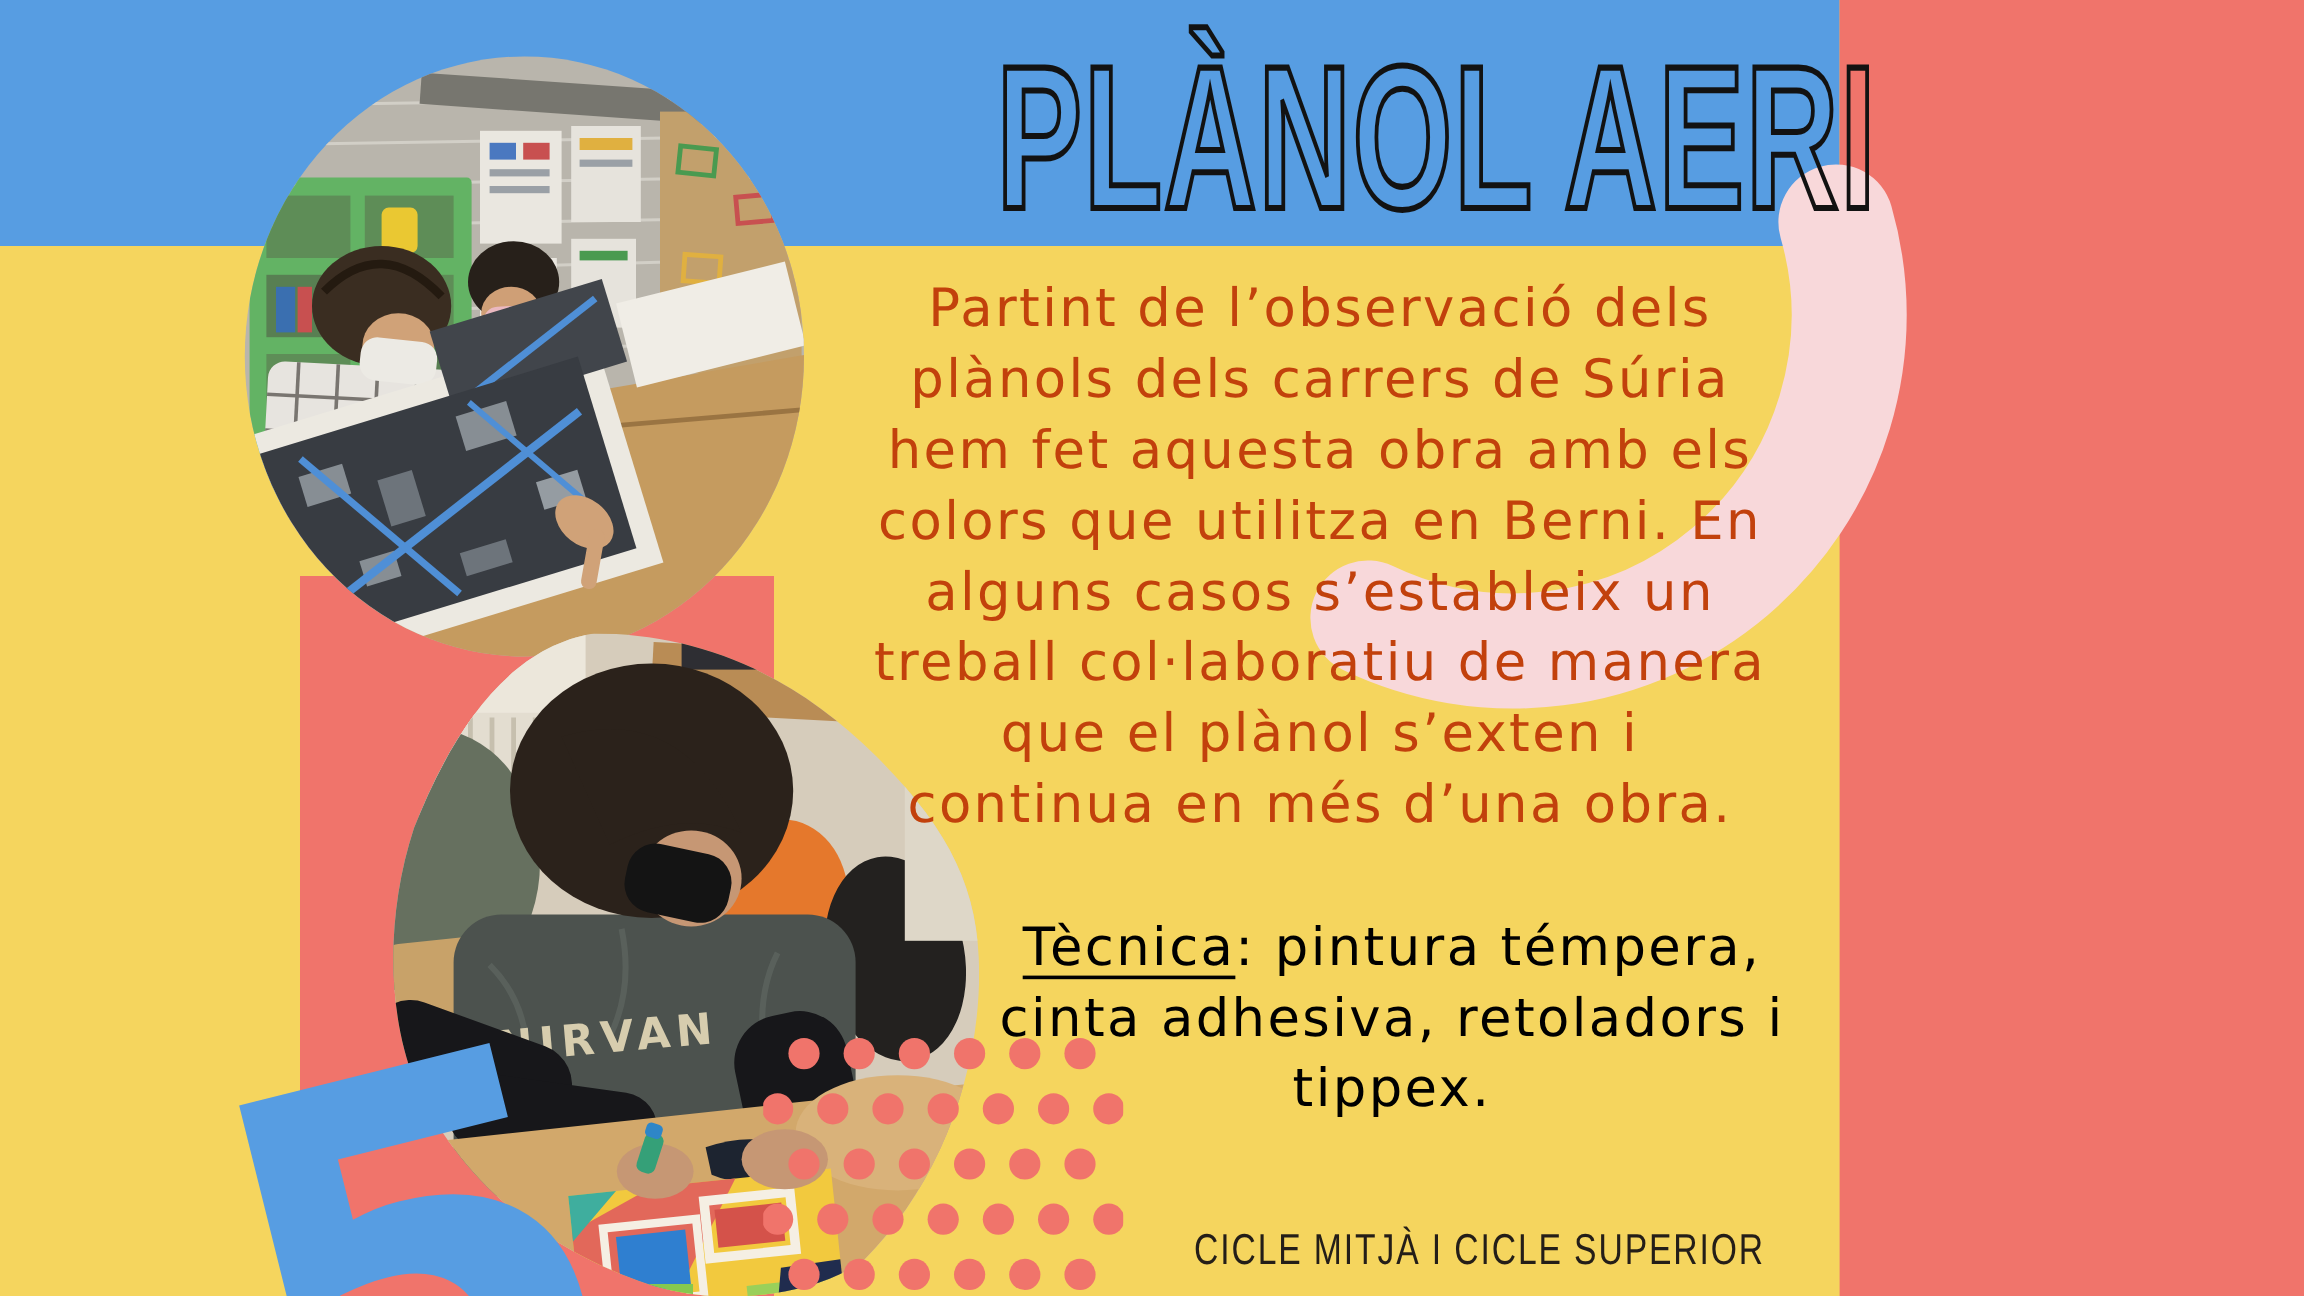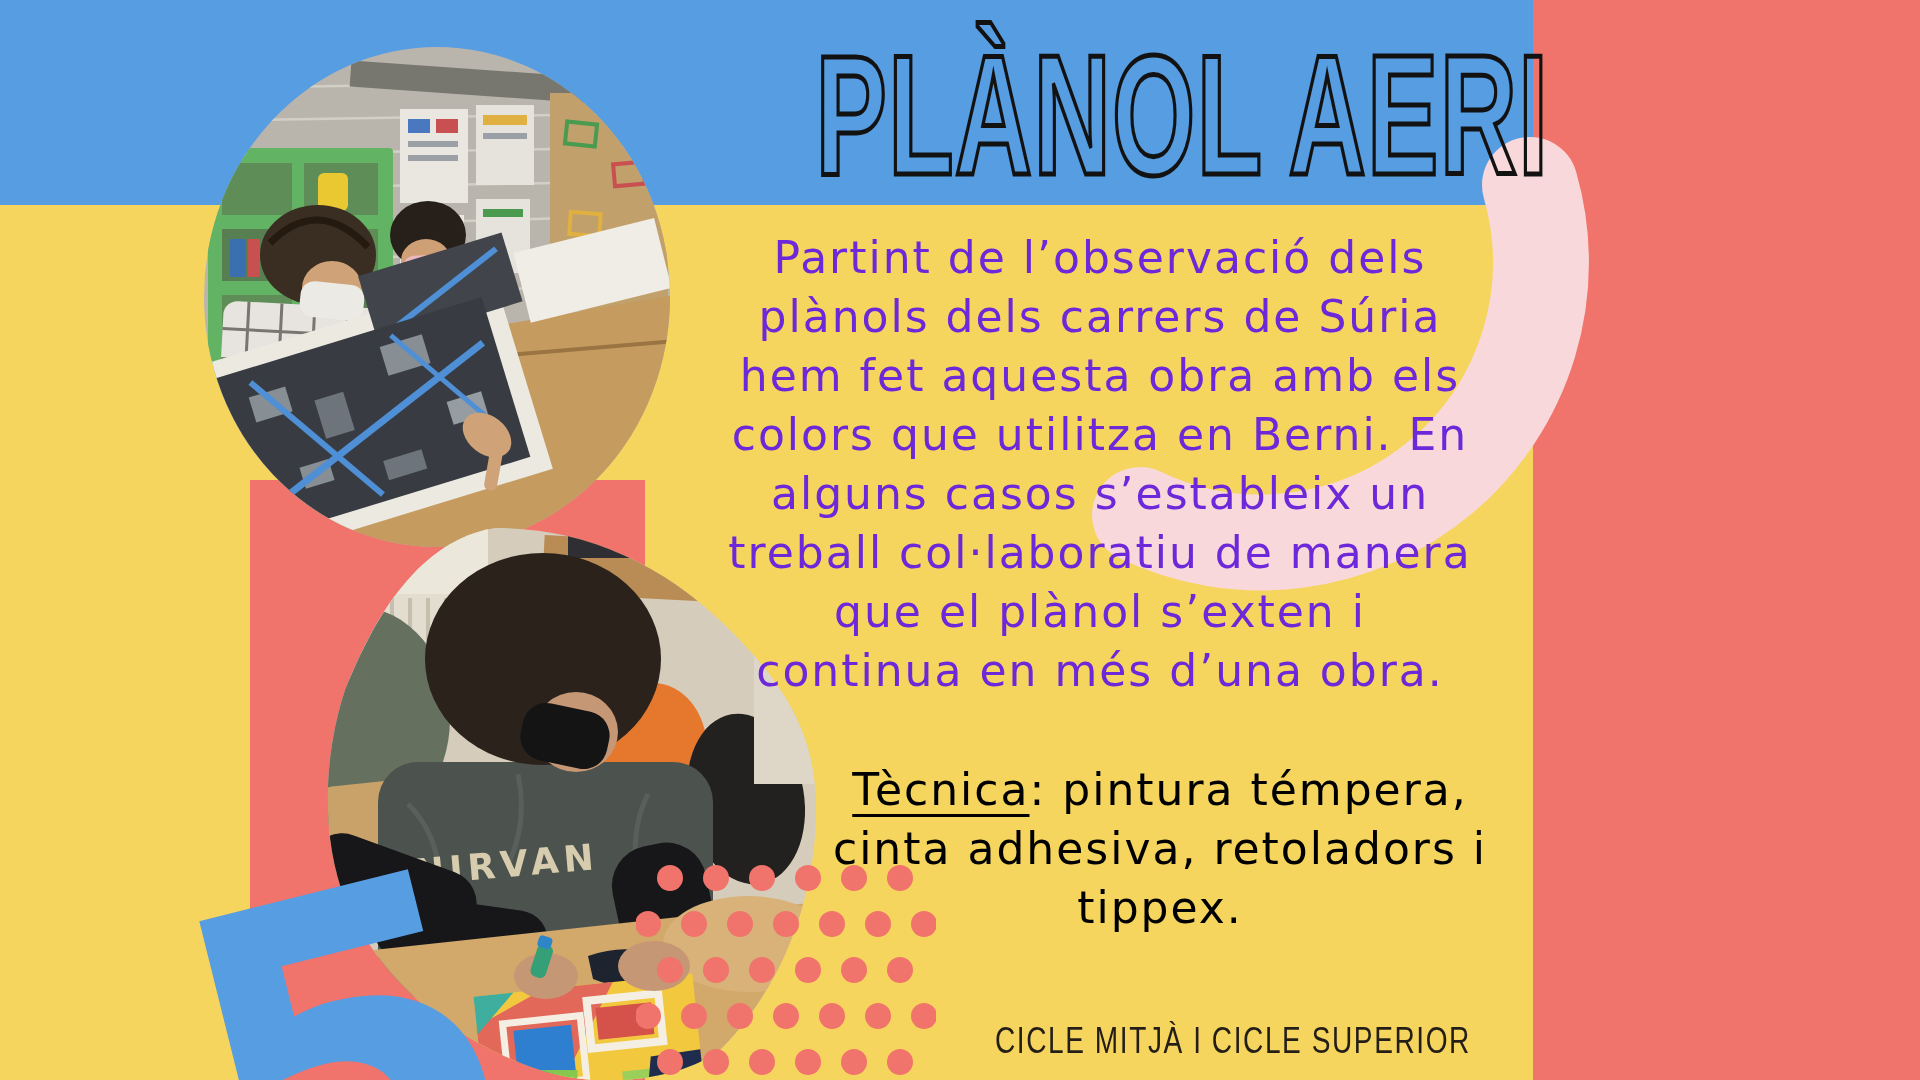--- a/index.html
+++ b/index.html
@@ -8,31 +8,31 @@
     background:#f5d55e;font-family:"DejaVu Sans",sans-serif;
   }
   .band-blue{position:absolute;left:0;top:0;width:1533px;height:205px;background:#579de2;z-index:1;}
   .band-coral{position:absolute;left:1533px;top:0;width:387px;height:1080px;background:#f0746b;z-index:1;}
   .coral-rect{position:absolute;left:250px;top:480px;width:395px;height:600px;background:#f0746b;z-index:2;}
   .pink-arc{position:absolute;left:0;top:0;width:1920px;height:1080px;z-index:3;pointer-events:none;}
   .photo1{position:absolute;left:200px;top:43px;width:475px;height:510px;z-index:10;}
   .photo2{position:absolute;left:318px;top:524px;width:500px;height:566px;z-index:10;}
   .five{position:absolute;left:140px;top:855px;width:420px;height:225px;z-index:12;overflow:hidden;}
   .dots{position:absolute;left:636px;top:862px;width:300px;height:225px;z-index:13;}
-  .title{position:absolute;top:30px;left:600px;width:950px;margin:0;text-align:center;line-height:1;z-index:20;}
+  .title{position:absolute;top:30px;left:615px;width:950px;margin:0;text-align:center;line-height:1;z-index:20;}
   .title span{
     display:inline-block;white-space:nowrap;
     font-family:"Liberation Sans",sans-serif;font-weight:bold;font-size:170px;letter-spacing:2px;
     color:transparent;-webkit-text-stroke:5px #121212;
     transform:scale(0.63,1);transform-origin:center top;
   }
   .bodytext{
     position:absolute;left:630px;top:228px;width:940px;z-index:20;
     font-size:44px;line-height:59px;letter-spacing:2px;text-align:center;
-    white-space:pre-line;color:#6d28d9;
+    white-space:pre-line;color:#c2410c;
   }
   .tech{
     position:absolute;left:690px;top:760px;width:940px;z-index:20;
     font-size:44px;line-height:59px;letter-spacing:2px;text-align:center;
     white-space:pre-line;color:#000000;
   }
   .tech .u{text-decoration:underline;text-decoration-thickness:3px;text-underline-offset:9px;}
   .footer{
     position:absolute;left:929px;top:1020px;width:600px;z-index:20;text-align:center;
     font-family:"Liberation Sans",sans-serif;font-size:36px;letter-spacing:2px;color:#241e18;

